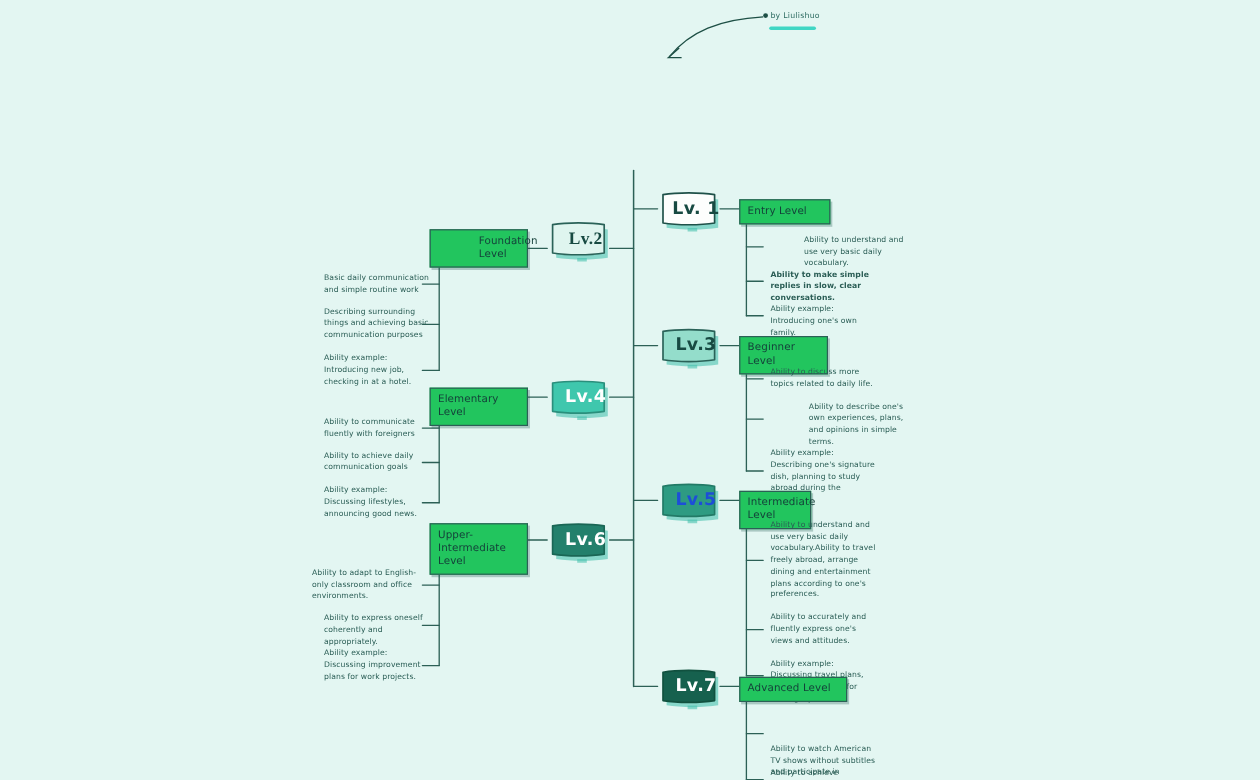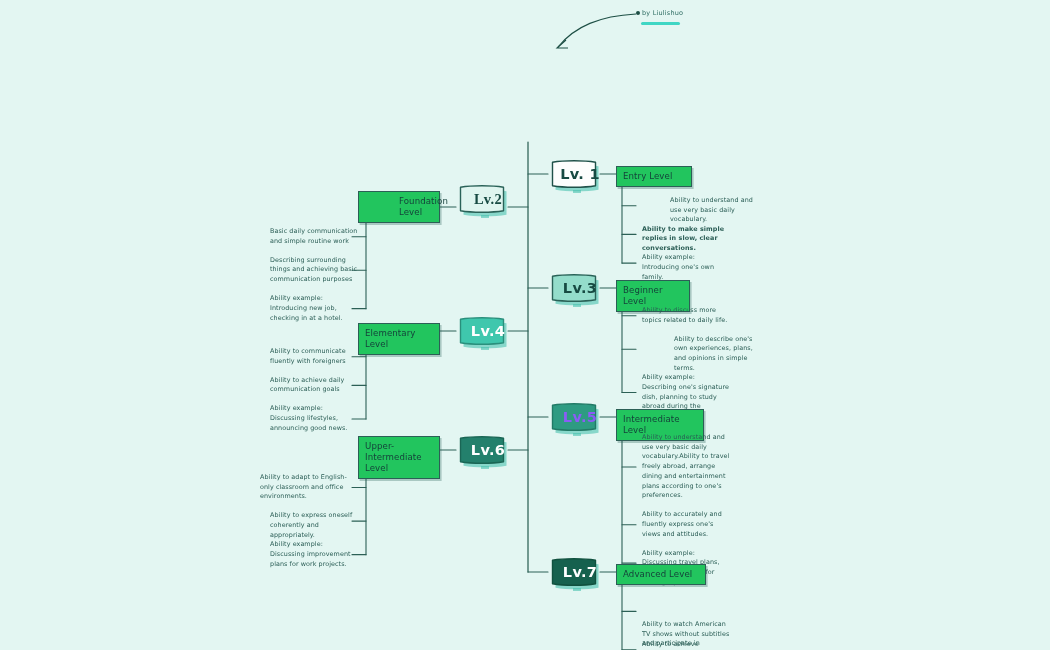--- a/index.html
+++ b/index.html
@@ -211,31 +211,31 @@
         <span class="txt">Lv.4</span>
       </div>
       <div class="labelbox" style="left: 358px; top: 322.5px; width: 82px; min-height: 17px;">Elementary Level</div>
       <div class="leaf left" style="left: 270px; top: 347px;">Ability to communicate
 fluently with foreigners</div>
       <div class="leaf left" style="left: 270px; top: 375.7px;">Ability to achieve daily
 communication goals</div>
       <div class="leaf left" style="left: 270px; top: 404.4px;">Ability example: Discussing
 lifestyles, announcing good
 news.</div>
-      <div class="badge" style="left: 548px; top: 402px; color: #8b5cf6;">
+      <div class="badge" style="left: 548px; top: 402px; color: #1d4ed8;">
         <svg class="shadow" viewBox="0 0 52 30" preserveAspectRatio="none">
     <path d="M4.5,3.2 C16,1.2 36,1.2 47.5,3.2 L47.5,26.8 C36,28.8 16,28.8 4.5,26.8 Z" fill="rgba(60,190,170,.55)"></path>
     <rect x="22" y="27" width="8" height="5" fill="rgba(60,190,170,.55)"></rect>
   </svg>
         <svg class="shp" viewBox="0 0 52 30" preserveAspectRatio="none">
     <path d="M4.5,3.2 C16,1.2 36,1.2 47.5,3.2 L47.5,26.8 C36,28.8 16,28.8 4.5,26.8 Z" fill="#2e9b82" stroke="#227a66" stroke-width="1.4" stroke-linejoin="round"></path>
   </svg>
         <span class="txt">Lv.5</span>
       </div>
-      <div class="labelbox" style="left: 616px; top: 408.5px; width: 88px; min-height: 17px;">Intermediate Level</div>
+      <div class="labelbox" style="left: 616px; top: 408.5px; width: 60px; min-height: 17px;">Intermediate Level</div>
       <div class="leaf right" style="left: 642px; top: 433px;">Ability to understand and use
 very basic daily
 vocabulary.Ability to travel
 freely abroad, arrange dining
 and entertainment plans
 according to one's
 preferences.</div>
       <div class="leaf right" style="left: 642px; top: 510.2px;">Ability to accurately and
 fluently express one's views
 and attitudes.</div>

